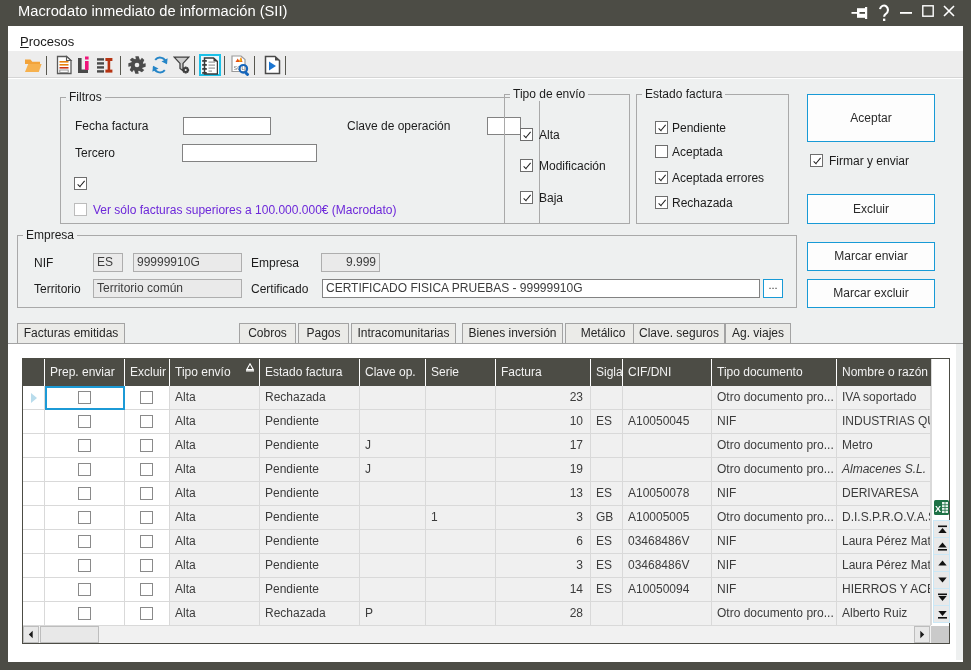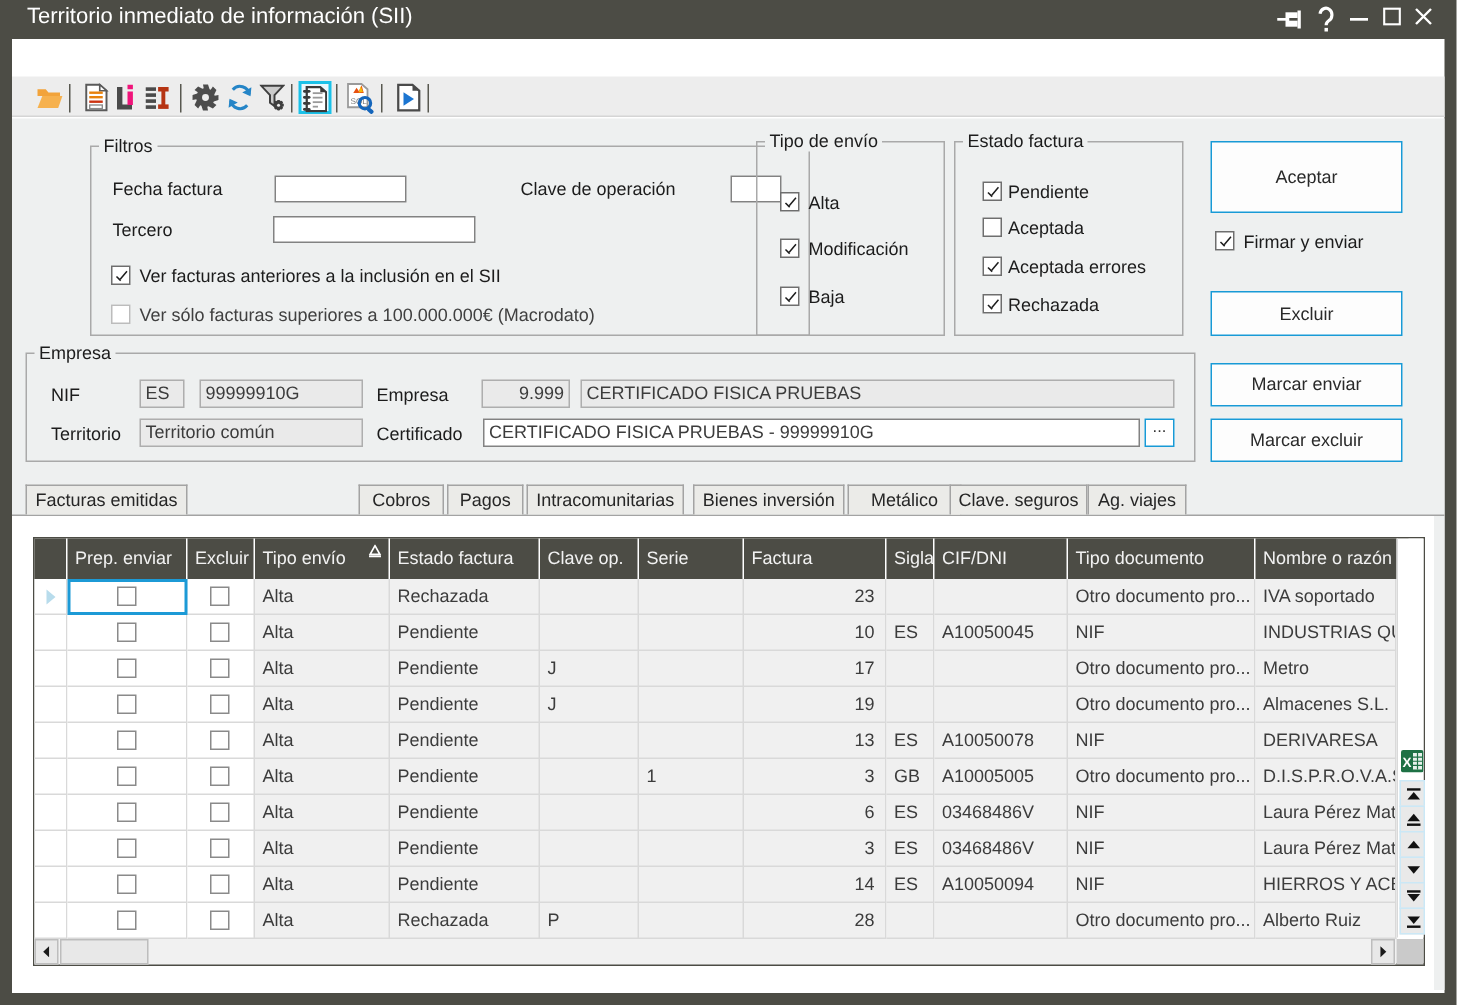--- a/index.html
+++ b/index.html
@@ -38,21 +38,21 @@
 .rcb { position:absolute; top:5px; left:50%; margin-left:-7px; width:13px; height:13px; background:#fff; border:1px solid #8a8a8a; }
 #vstrip { left:908px; top:0px; width:18px; height:266px; background:#ffffff; border-left:1px solid #d9d9d9; }
 .vbtn { position:absolute; left:1px; width:17px; height:18px; background:#e9e9e9; border:1px solid #cbe8f6; }
 #hscroll { left:0; top:267px; width:908px; height:17px; background:#f1f1f1; }
 #hcorner { left:908px; top:267px; width:18px; height:17px; background:#cacaca; }
 .sbtn { position:absolute; top:0; height:17px; background:#e8e8e8; border:1px solid #bdbdbd; }
 </style>
 </head>
 <body>
 
-<div class="abs" id="title">Territorio inmediato de información (SII)</div>
+<div class="abs" id="title">Macrodato inmediato de información (SII)</div>
 <div class="abs" id="titlebtns">
   <svg class="abs" style="left:851px;top:5px;" width="19" height="17" viewBox="0 0 19 17">
     <g fill="#fff">
         <rect x="0.5" y="7" width="6" height="1.8"></rect>
         <rect x="6" y="3.2" height="9.6" width="8"></rect>
         <rect x="14" y="2" width="2.2" height="12"></rect>
         <rect x="8.5" y="7" width="5.5" height="1.8" fill="#4c4c45"></rect>
       </g>
   </svg>
   <svg class="abs" style="left:877px;top:4px;" width="14" height="18" viewBox="0 0 14 18">
@@ -63,20 +63,23 @@
       <rect x="1" y="7" width="12" height="1.8" fill="#fff"></rect>
     </svg>
   <svg class="abs" style="left:921px;top:4px;" width="14" height="14" viewBox="0 0 14 14">
       <rect x="1.8" y="1.8" width="10.4" height="10.4" fill="none" stroke="#fff" stroke-width="1.4"></rect>
     </svg>
   <svg class="abs" style="left:942px;top:4px;" width="14" height="14" viewBox="0 0 14 14">
       <path d="M2 2 L12 12 M12 2 L2 12" stroke="#fff" stroke-width="1.6"></path>
     </svg>
 </div>
 <div class="abs" id="client">
+  <div class="abs" id="menubar">
+      <span><u>P</u>rocesos</span>
+    </div>
   <div class="abs" id="toolbar">
 
     <svg class="ticon" style="left:16px;" width="18" height="20" viewBox="0 0 18 20">
       <path d="M1 17 V4.5 h5.5 l1.8 2.2 H16 V9 H1z" fill="#f2a33a"></path>
       <path d="M1 17 l3.2-8 H17.6 l-2.8 8 z" fill="#f6b14e"></path>
     </svg>
     <div class="tsep" style="left:38px;"></div>
 
     <svg class="ticon" style="left:48px;" width="17" height="20" viewBox="0 0 17 20">
       <path d="M1.5 1.5 h9 l4.5 4 v13 h-13.5 z" fill="#fff" stroke="#5a5a5a" stroke-width="1.3"></path>
@@ -173,23 +176,22 @@
   <div class="abs" id="main">
     <div class="grp" style="left:9px;top:18px;width:480px;height:127px;margin-left:43px;">
         <b>Filtros</b>
       <div class="lbl" style="left:14px;top:21px;">Fecha factura</div>
       <div class="inp" style="left:122px;top:19px;width:88px;height:18px;"></div>
       <div class="lbl" style="left:286px;top:21px;">Clave de operación</div>
       <div class="inp" style="left:426px;top:19px;width:34px;height:18px;"></div>
       <div class="lbl" style="left:14px;top:48px;text-align:right;">Tercero</div>
       <div class="inp" style="left:121px;top:46px;width:135px;height:18px;"></div>
       <div class="cb c" style="left:13px;top:79px;"></div>
-      <div class="lbl" style="left:32px;top:79px;">Ver facturas anteriores a la inclusión en el SII</div>
       <div class="cb dis" style="left:13px;top:105px;"></div>
-      <div class="lbl" style="left:32px;top:105px;color:#404040;">Ver sólo facturas superiores a 100.000.000€ (Macrodato)</div>
+      <div class="lbl" style="left:32px;top:105px;color:#6d28d9;">Ver sólo facturas superiores a 100.000.000€ (Macrodato)</div>
     </div>
     <div class="grp" style="left:496px;top:15px;width:126px;height:130px;">
         <b>Tipo de envío</b>
       <div class="cb c" style="left:15px;top:33px;"></div>
         <div class="lbl" style="left:34px;top:33px;">Alta</div>
       <div class="cb c" style="left:15px;top:64px;"></div>
         <div class="lbl" style="left:34px;top:64px;">Modificación</div>
       <div class="cb c" style="left:15px;top:96px;"></div>
         <div class="lbl" style="left:34px;top:96px;">Baja</div>
     </div>
@@ -210,21 +212,20 @@
     <div class="bbtn" style="left:799px;top:115px;width:128px;height:30px;line-height:28px;">Excluir</div>
     <div class="bbtn" style="left:799px;top:163px;width:128px;height:29px;line-height:27px;">Marcar enviar</div>
     <div class="bbtn" style="left:799px;top:200px;width:128px;height:29px;line-height:27px;">Marcar excluir</div>
     <div class="grp" style="left:9px;top:156px;width:780px;height:73px;">
         <b>Empresa</b>
       <div class="lbl" style="left:16px;top:20px;">NIF</div>
       <div class="inp dis" style="left:75px;top:17px;width:30px;height:19px;">ES</div>
       <div class="inp dis" style="left:115px;top:17px;width:109px;height:19px;">99999910G</div>
       <div class="lbl" style="left:233px;top:20px;">Empresa</div>
       <div class="inp dis" style="left:303px;top:17px;width:59px;height:19px;text-align:right;">9.999</div>
-      <div class="inp dis" style="left:369px;top:17px;width:396px;height:19px;">CERTIFICADO FISICA PRUEBAS</div>
       <div class="lbl" style="left:16px;top:46px;">Territorio</div>
       <div class="inp dis" style="left:75px;top:43px;width:149px;height:19px;">Territorio común</div>
       <div class="lbl" style="left:233px;top:46px;">Certificado</div>
       <div class="inp" style="left:304px;top:43px;width:438px;height:19px;">CERTIFICADO FISICA PRUEBAS - 99999910G</div>
       <div class="abs" style="left:745px;top:43px;width:20px;height:19px;background:#fff;border:1px solid #189ad6;font-size:11px;text-align:center;line-height:11px;color:#333;">...</div>
     </div>
     <div class="tab" style="left:9px;width:108px;">Facturas emitidas</div>
     <div class="tab" style="left:231px;width:57px;">Cobros</div>
     <div class="tab" style="left:290px;width:51px;">Pagos</div>
     <div class="tab" style="left:343px;width:105px;">Intracomunitarias</div>
@@ -324,21 +325,21 @@
               <span class="rcb"></span>
             </div>
           <div class="cell g" style="left:147px;width:90px;">Alta</div>
           <div class="cell g" style="left:237px;width:100px;">Pendiente</div>
           <div class="cell g" style="left:337px;width:66px;">J</div>
           <div class="cell g" style="left:403px;width:70px;"></div>
           <div class="cell g num" style="left:473px;width:95px;">19</div>
           <div class="cell g" style="left:568px;width:32px;"></div>
           <div class="cell g" style="left:600px;width:89px;"></div>
           <div class="cell g" style="left:689px;width:125px;">Otro documento pro...</div>
-          <div class="cell g" style="left:814px;width:94px;">Almacenes S.L.</div>
+          <div class="cell g" style="left:814px;width:94px;font-style:italic;">Almacenes S.L.</div>
         </div>
         <div class="row" style="top:96px;">
           <div class="cell w" style="left:0px;width:22px;"></div>
           <div class="cell w" style="left:22px;width:80px;">
               <span class="rcb"></span>
             </div>
           <div class="cell w" style="left:102px;width:45px;">
               <span class="rcb"></span>
             </div>
           <div class="cell g" style="left:147px;width:90px;">Alta</div>

